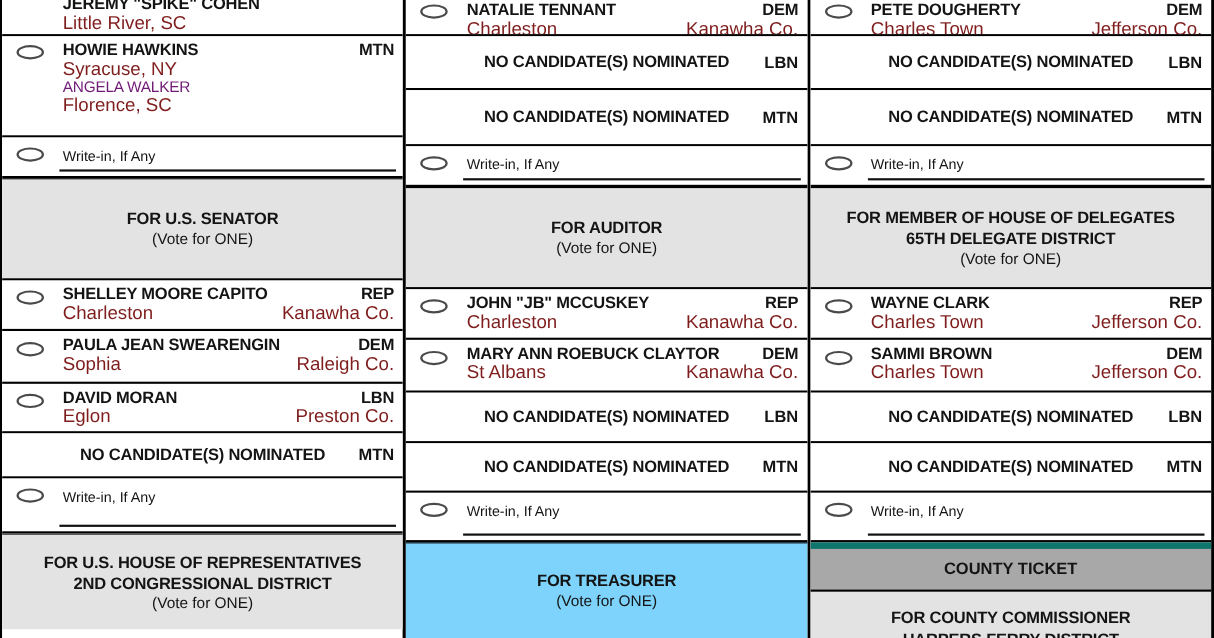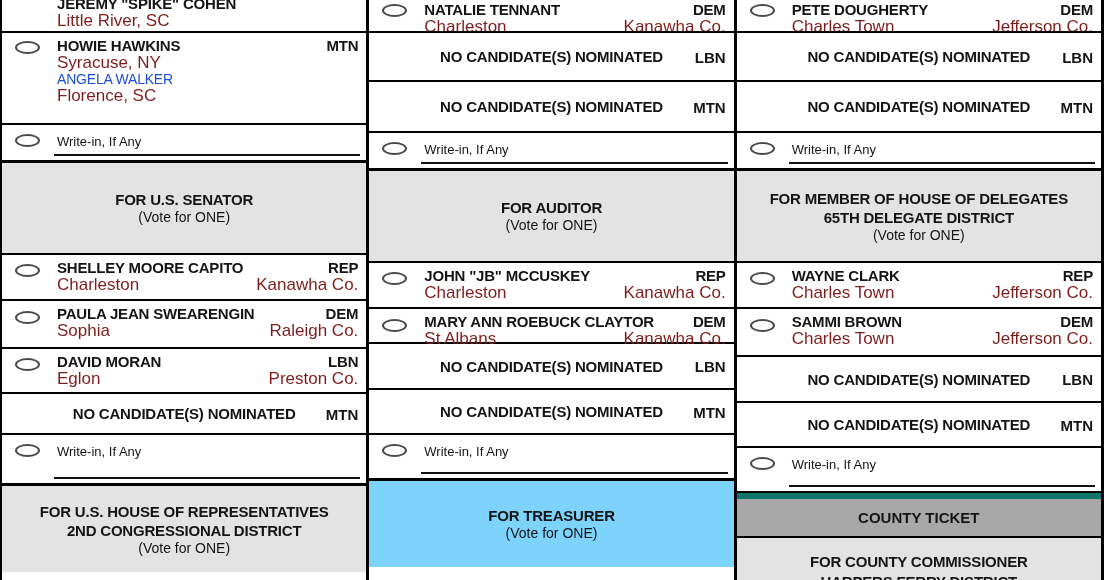--- a/index.html
+++ b/index.html
@@ -16,21 +16,21 @@
   
   .oval { position: absolute; left: 13px; width: 25px; height: 13px;
           border: 2px solid #4a4a4a; border-radius: 50%; background: #fff; }
 
   
   .cand { padding: 4px 8px 0 55px; }
   .line1 { display: flex; justify-content: space-between; align-items: baseline;
            font-weight: bold; font-size: 15px; line-height: 18px; letter-spacing: -0.2px; }
   .line2 { display: flex; justify-content: space-between;
            font-size: 17px; line-height: 16px; color: #7f1d1d; }
-  .mate  { font-size: 14px; line-height: 17px; color: #1d4ed8; letter-spacing: -0.2px; }
+  .mate  { font-size: 14px; line-height: 17px; color: #701a75; letter-spacing: -0.2px; }
   .pty   { flex-shrink: 0; margin-left: 10px; font-weight: bold; font-size: 15px; }
 
   
   .none-row { display: flex; align-items: center; justify-content: center; }
   .none-label { font-weight: bold; font-size: 15px; letter-spacing: -0.2px; }
   .none-pty { position: absolute; right: 8px; top: 50%; transform: translateY(-50%);
               font-weight: bold; font-size: 15px; }
 
   
   .wi { padding: 9px 8px 0 55px; font-size: 13px; }
@@ -194,21 +194,21 @@
       <div class="line1">
           <span>JOHN "JB" MCCUSKEY</span>
           <span class="pty">REP</span>
         </div>
       <div class="line2">
           <span>Charleston</span>
           <span>Kanawha Co.</span>
         </div>
     </div>
 
-    <div class="row cand" style="height:35px">
+    <div class="row cand" style="height:48px">
       <span class="oval" style="top:10px"></span>
       <div class="line1">
           <span>MARY ANN ROEBUCK CLAYTOR</span>
           <span class="pty">DEM</span>
         </div>
       <div class="line2">
           <span>St Albans</span>
           <span>Kanawha Co.</span>
         </div>
     </div>

